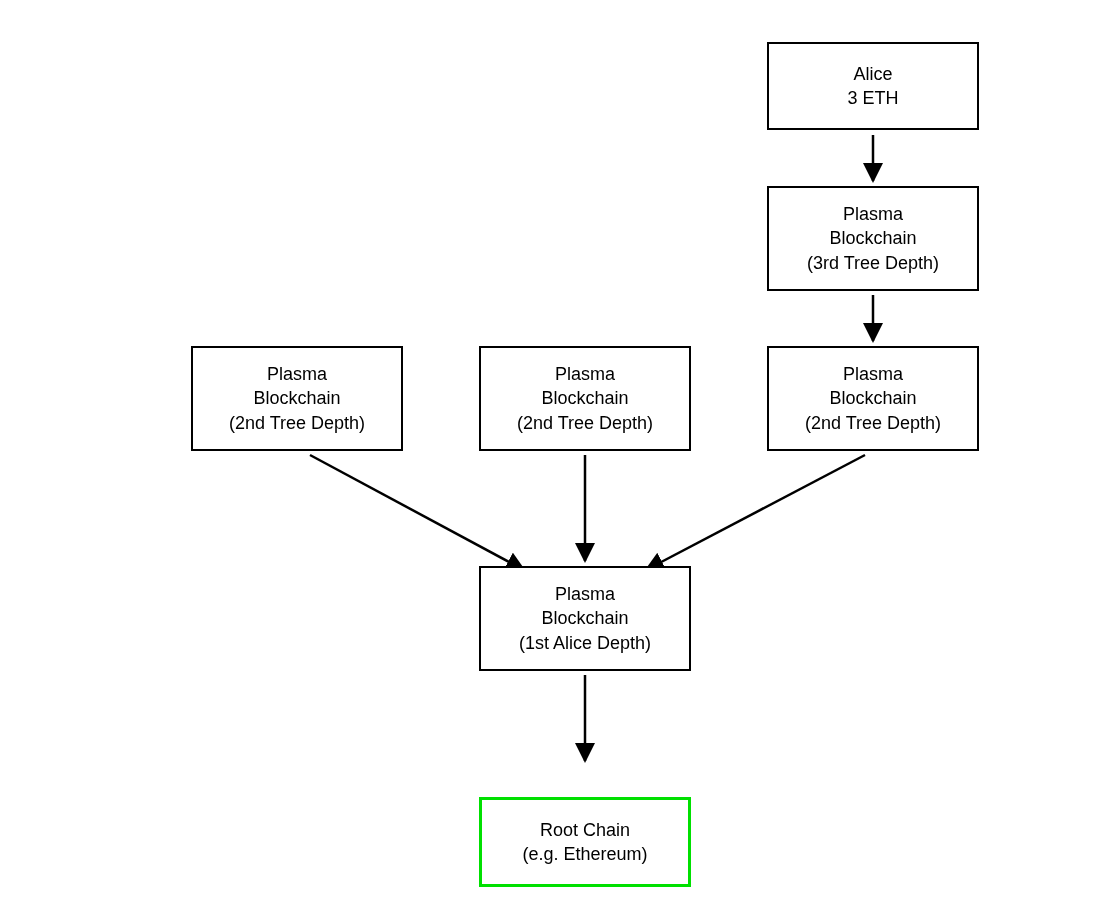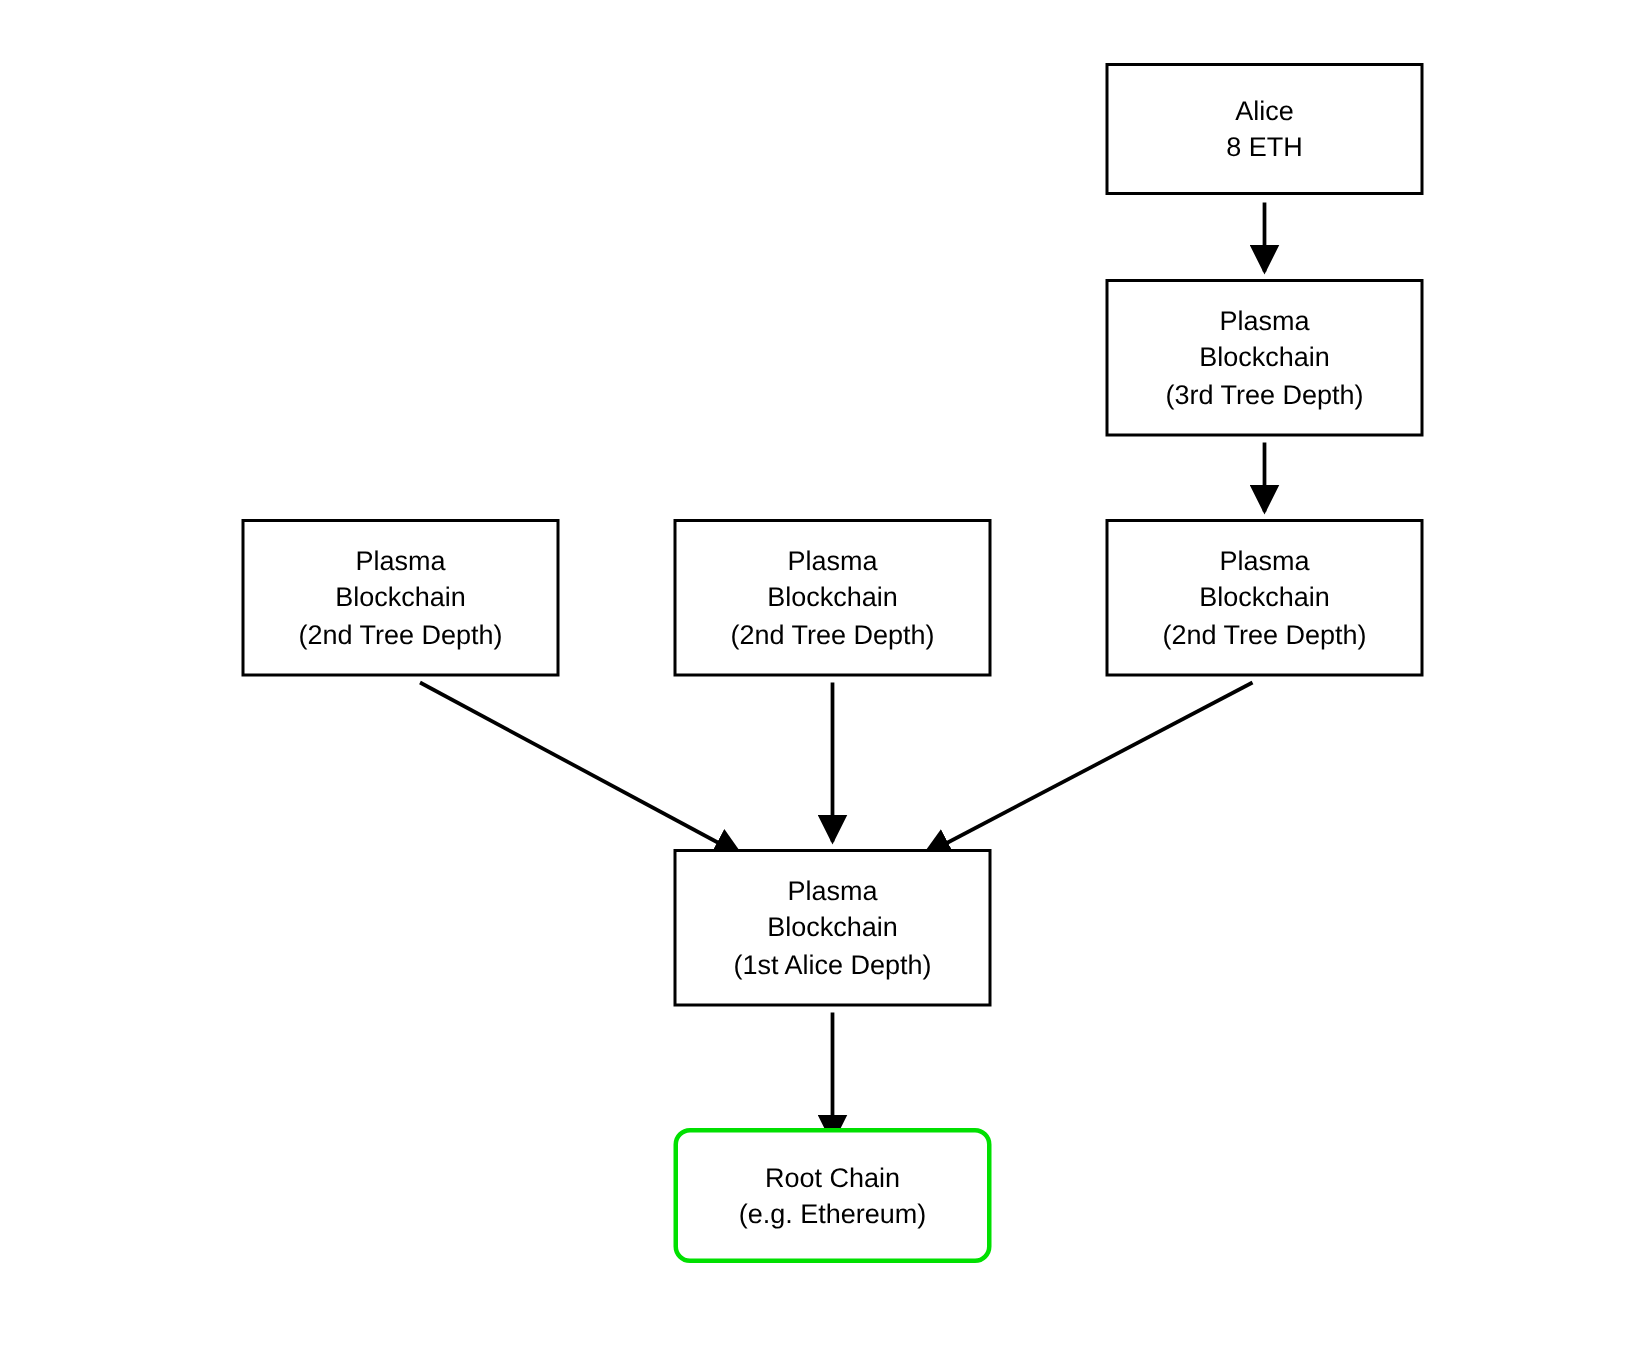--- a/index.html
+++ b/index.html
@@ -7,20 +7,21 @@
     padding: 0;
     width: 1094px;
     height: 898px;
     background: #ffffff;
     font-family: Arial, Helvetica, sans-serif;
   }
   .canvas {
     position: relative;
     width: 894px;
     height: 898px;
+    margin-left: 30px;
   }
   .node {
     position: absolute;
     border: 2px solid #000000;
     background: #ffffff;
     box-sizing: border-box;
     display: flex;
     flex-direction: column;
     align-items: center;
     justify-content: center;
@@ -61,21 +62,21 @@
 
     <line x1="555" y1="455" x2="555" y2="561" stroke="#000000" stroke-width="2.5" marker-end="url(#arrow)"></line>
 
     <line x1="835" y1="455" x2="616" y2="570" stroke="#000000" stroke-width="2.5" marker-end="url(#arrow)"></line>
 
     <line x1="555" y1="675" x2="555" y2="761" stroke="#000000" stroke-width="2.5" marker-end="url(#arrow)"></line>
   </svg>
 
   <div class="node" style="left:737px; top:42px; width:212px; height:88px;">
     <span>Alice</span>
-    <span>8 ETH</span>
+    <span>3 ETH</span>
   </div>
 
   <div class="node" style="left:737px; top:186px; width:212px; height:105px;">
     <span>Plasma</span>
     <span>Blockchain</span>
     <span>(3rd Tree Depth)</span>
   </div>
 
   <div class="node" style="left:161px; top:346px; width:212px; height:105px;">
     <span>Plasma</span>
@@ -94,18 +95,18 @@
     <span>Blockchain</span>
     <span>(2nd Tree Depth)</span>
   </div>
 
   <div class="node" style="left:449px; top:566px; width:212px; height:105px;">
     <span>Plasma</span>
     <span>Blockchain</span>
     <span>(1st Alice Depth)</span>
   </div>
 
-  <div class="node root" style="left:449px; top:752px; width:212px; height:90px;border-radius:11px;">
+  <div class="node root" style="left:449px; top:797px; width:212px; height:90px;">
     <span>Root Chain</span>
     <span>(e.g. Ethereum)</span>
   </div>
 
 </div>
 
 </body></html>

